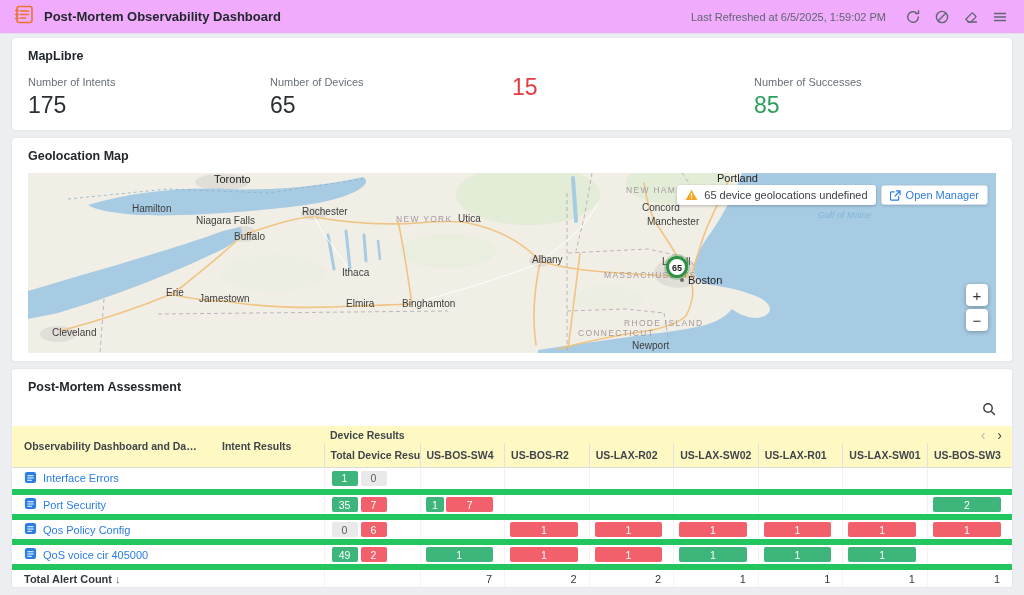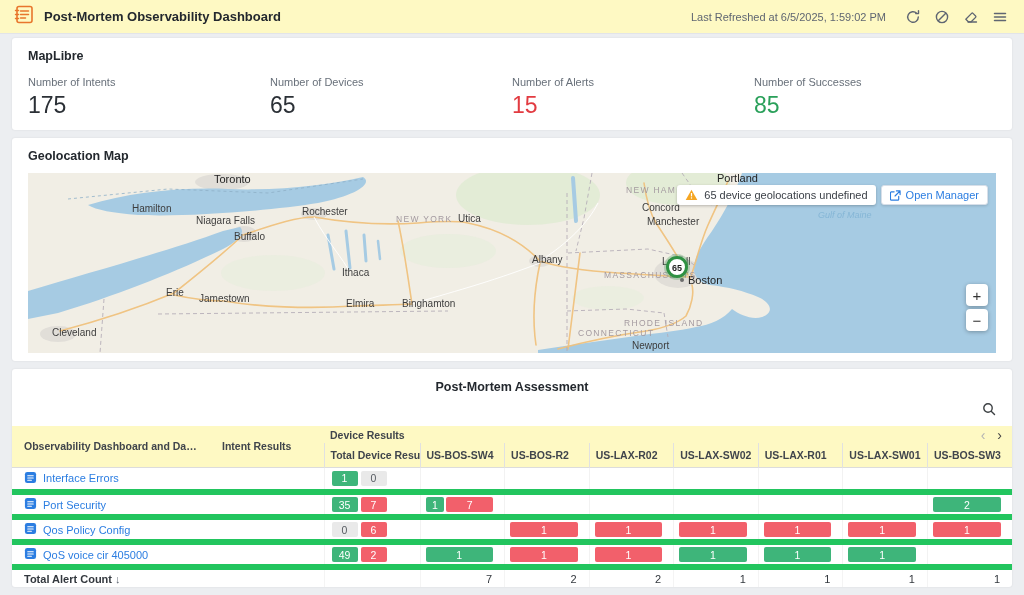--- a/index.html
+++ b/index.html
@@ -5,21 +5,21 @@
   * { box-sizing: border-box; }
   html,body { margin:0; padding:0; }
   body {
     width:1024px; height:595px; overflow:hidden;
     background:#eceef1;
     font-family:"Liberation Sans", sans-serif;
     color:#2b3036;
   }
   
   .topbar {
-    height:34px; background:#fef9c3; border-bottom:1px solid #e2e4e8;
+    height:34px; background:#f0abfc; border-bottom:1px solid #e2e4e8;
     display:flex; align-items:center; justify-content:space-between;
     padding:0 14px;
   }
   .topbar-left { display:flex; align-items:center; gap:9px; }
   .app-title { font-size:13px; font-weight:700; color:#23282e; }
   .topbar-right { display:flex; align-items:center; gap:9px; }
   .refreshed { font-size:11px; color:#5f6672; margin-right:8px; }
   .icon-btn { background:none; border:none; padding:2px; cursor:pointer; display:flex; align-items:center; }
   .icon-btn svg { display:block; }
 
@@ -57,21 +57,21 @@
     display:flex; align-items:center; justify-content:center; font-size:15px; color:#333; cursor:pointer; user-select:none;
   }
   .attribution {
     position:absolute; right:2px; bottom:2px; background:rgba(255,255,255,.65);
     font-size:9.5px; padding:1px 5px; display:flex; gap:5px;
   }
   .attribution span { color:#4176d4; cursor:pointer; }
 
   
   .assess-card { padding:11px 0 0; }
-  .assess-card .card-title { padding:0 16px;text-align:center; }
+  .assess-card .card-title { padding:0 16px; }
   .search-row { display:flex; justify-content:flex-end; padding:8px 16px 6px; }
   .table-wrap { position:relative; }
   .pager { position:absolute; top:0; right:10px; height:17px; display:flex; gap:12px; align-items:center; z-index:2; }
   .pager span { font-size:14px; line-height:1; cursor:pointer; }
   .pager .prev { color:#b3b3b3; }
   .pager .next { color:#454545; }
 
   table { width:100%; border-collapse:collapse; table-layout:fixed; font-size:11px; }
   thead th { background:#fef9c3; font-weight:600; color:#40454c; text-align:left; }
   thead { border-bottom:1px solid #dcdcdc; }
@@ -147,21 +147,20 @@
     <div class="stats">
       <div class="stat">
         <div class="stat-label">Number of Intents</div>
         <div class="stat-value" style="color: rgb(43, 48, 54);">175</div>
       </div>
       <div class="stat">
         <div class="stat-label">Number of Devices</div>
         <div class="stat-value" style="color: rgb(43, 48, 54);">65</div>
       </div>
       <div class="stat">
-        <div class="stat-label">Number of Alerts</div>
         <div class="stat-value" style="color: rgb(226, 59, 65);">15</div>
       </div>
       <div class="stat">
         <div class="stat-label">Number of Successes</div>
         <div class="stat-value" style="color: rgb(42, 160, 90);">85</div>
       </div>
     </div>
   </section>
 
   <section class="card map-card">

